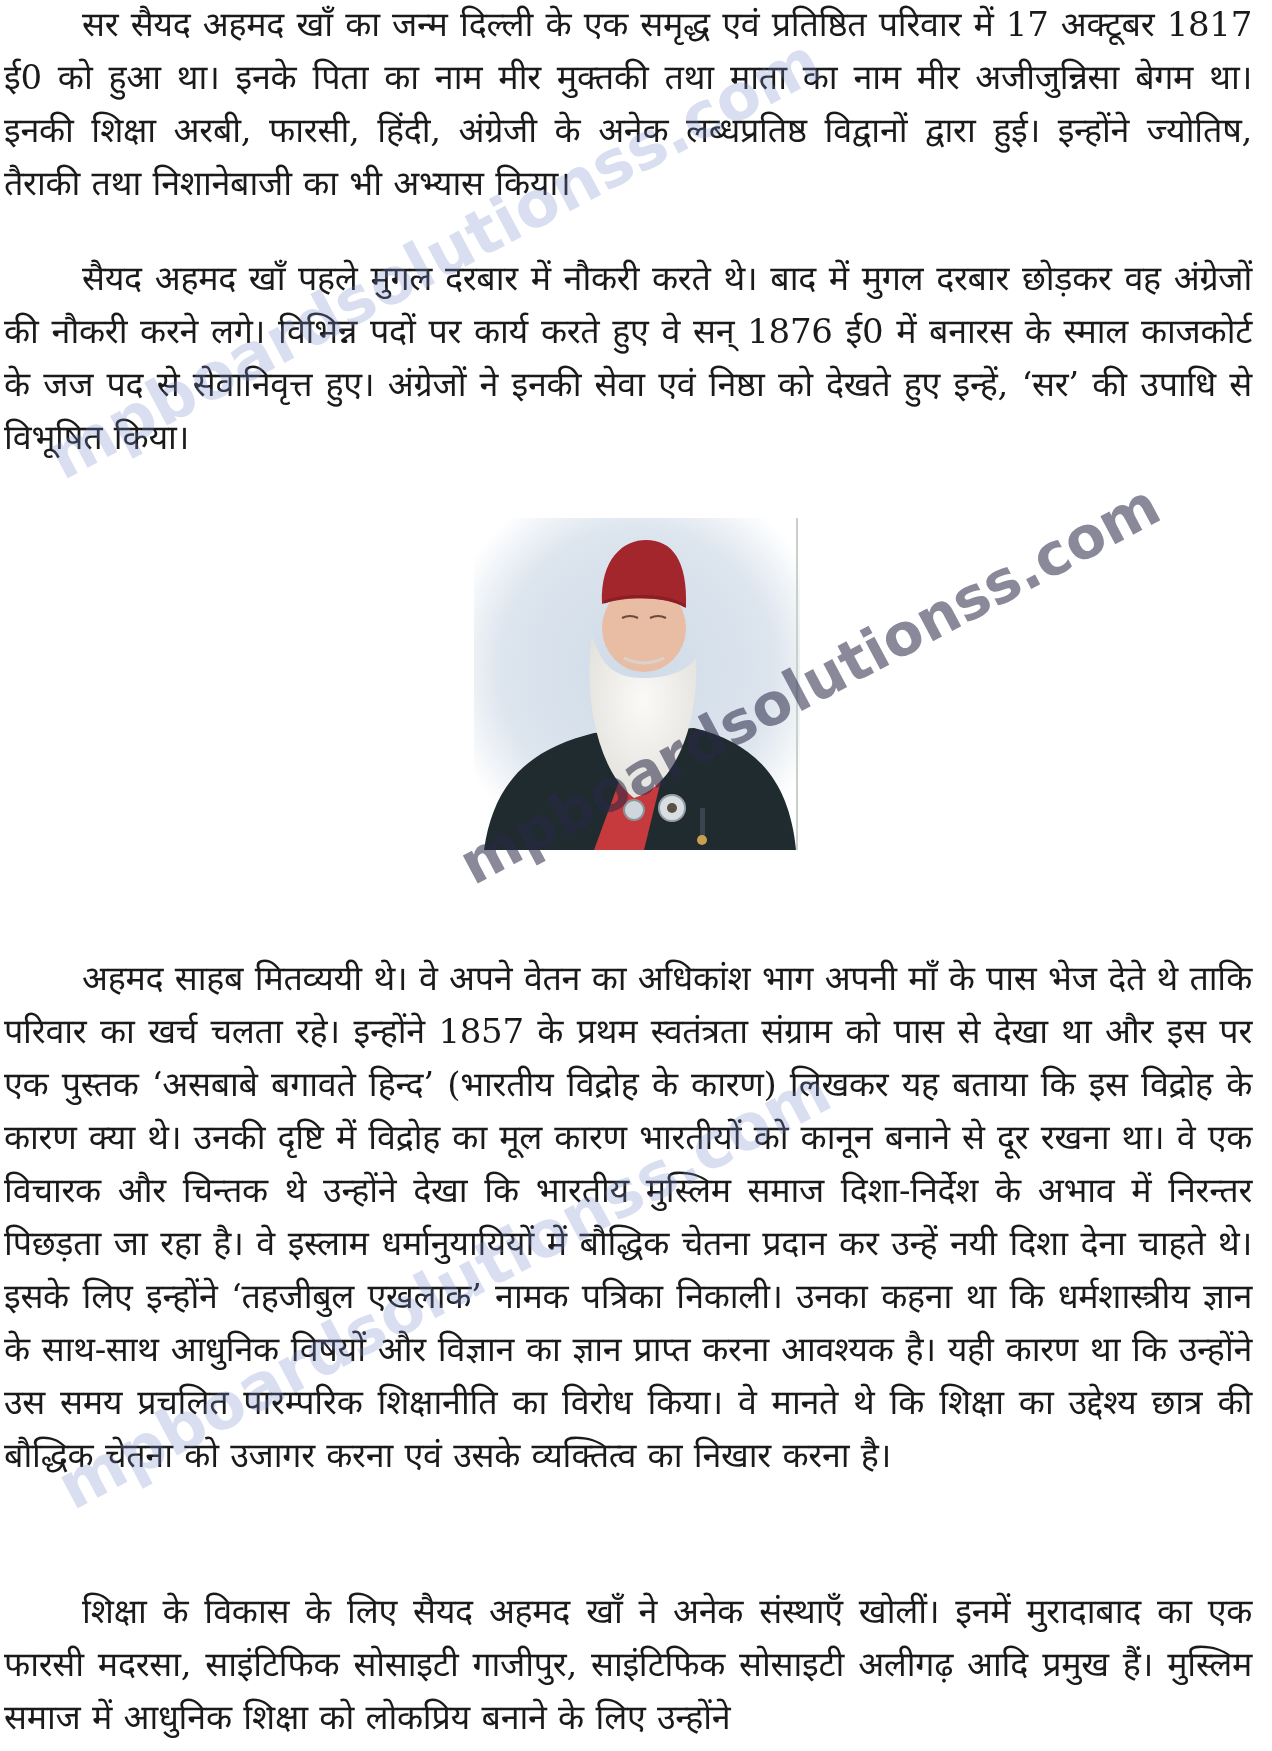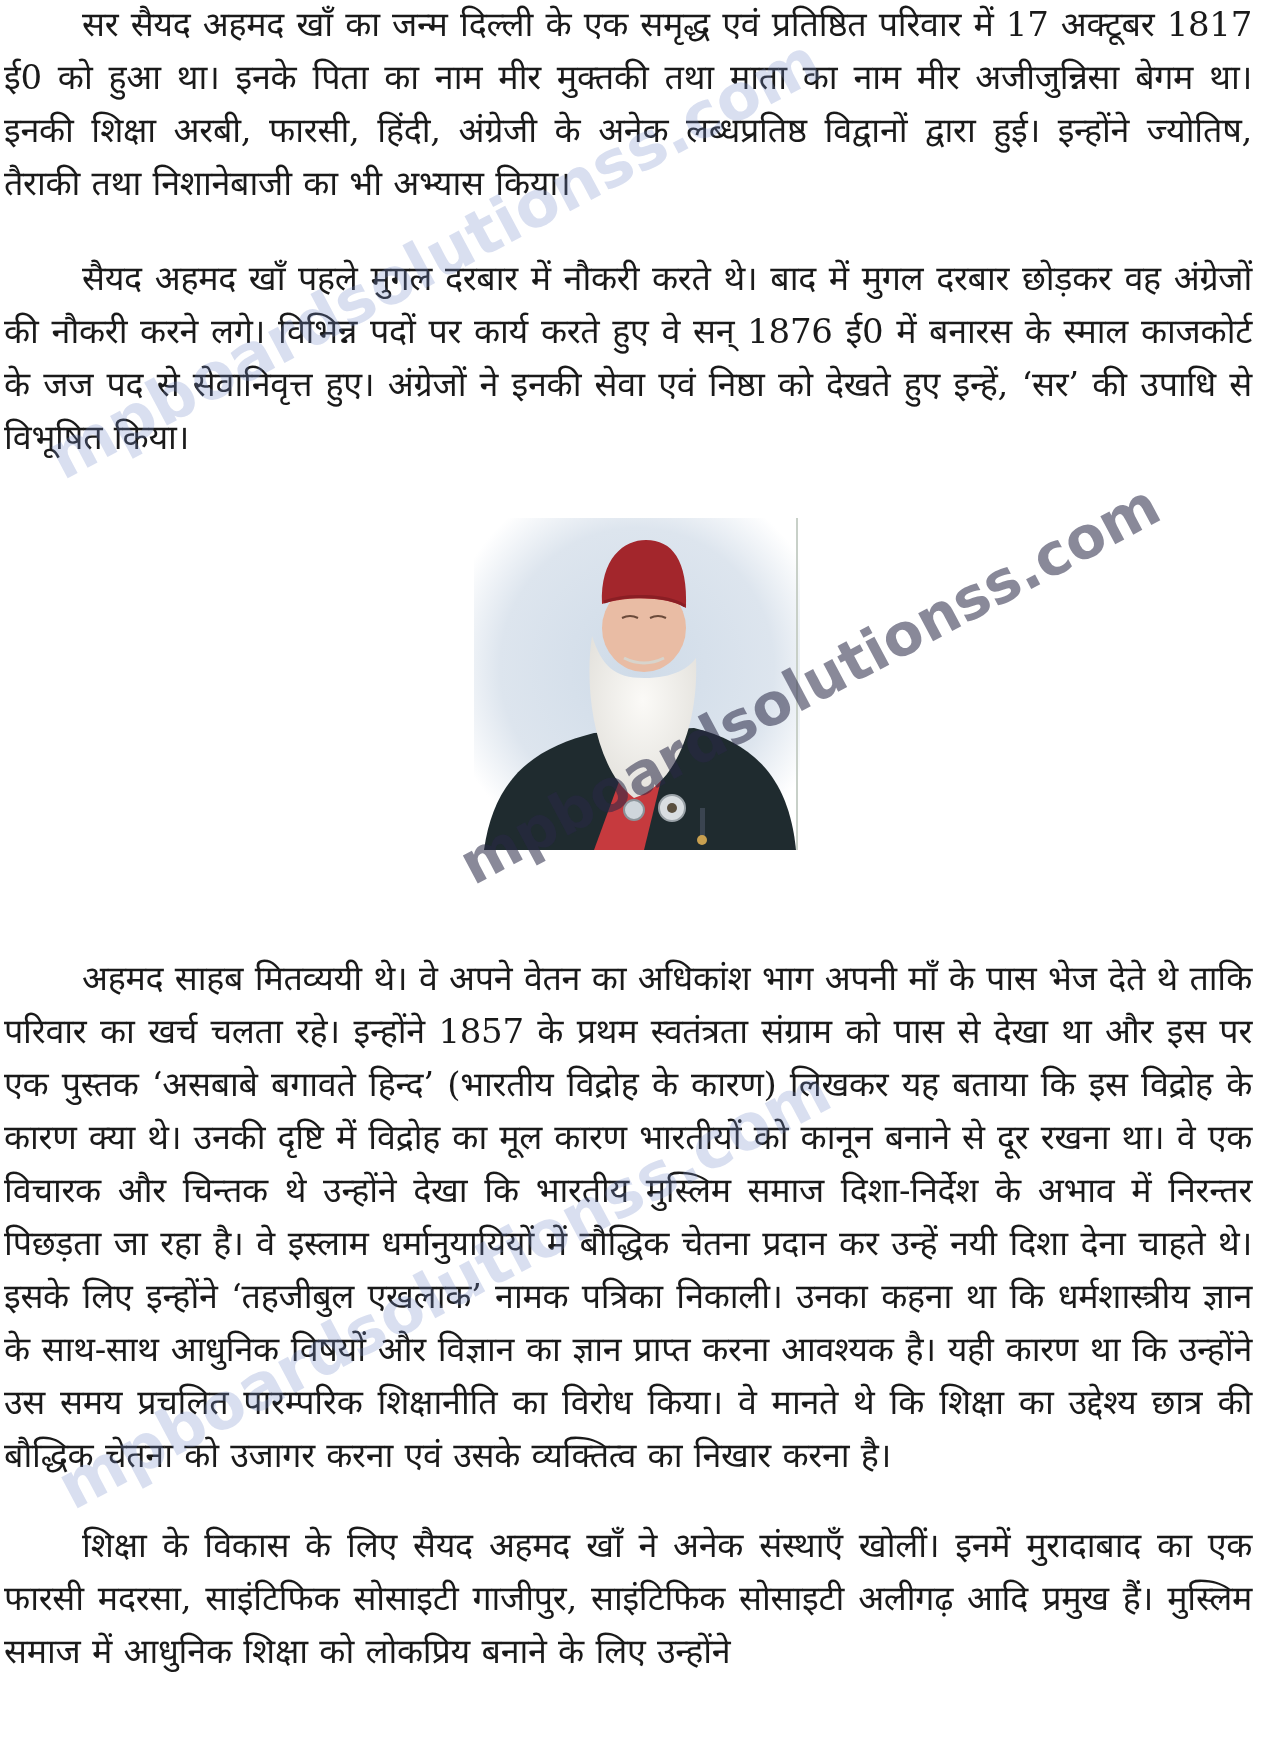--- a/index.html
+++ b/index.html
@@ -35,21 +35,21 @@
       letter-spacing: -0.3px;
       word-spacing: 1px;
     }
     .para .indent {
       display: inline-block;
       width: 78px;
     }
     #p1 { top: -2px; }
     #p2 { top: 252px; }
     #p3 { top: 952px; }
-    #p4 { top: 1519px; }
+    #p4 { top: 1585px; }
 
     .portrait {
       position: absolute;
       left: 474px;
       top: 518px;
       width: 326px;
       height: 332px;
       overflow: hidden;
       background:
         radial-gradient(ellipse 60% 55% at 50% 50%, #d6e0ec 0%, #dfe6ef 50%, rgba(255,255,255,0) 85%);

